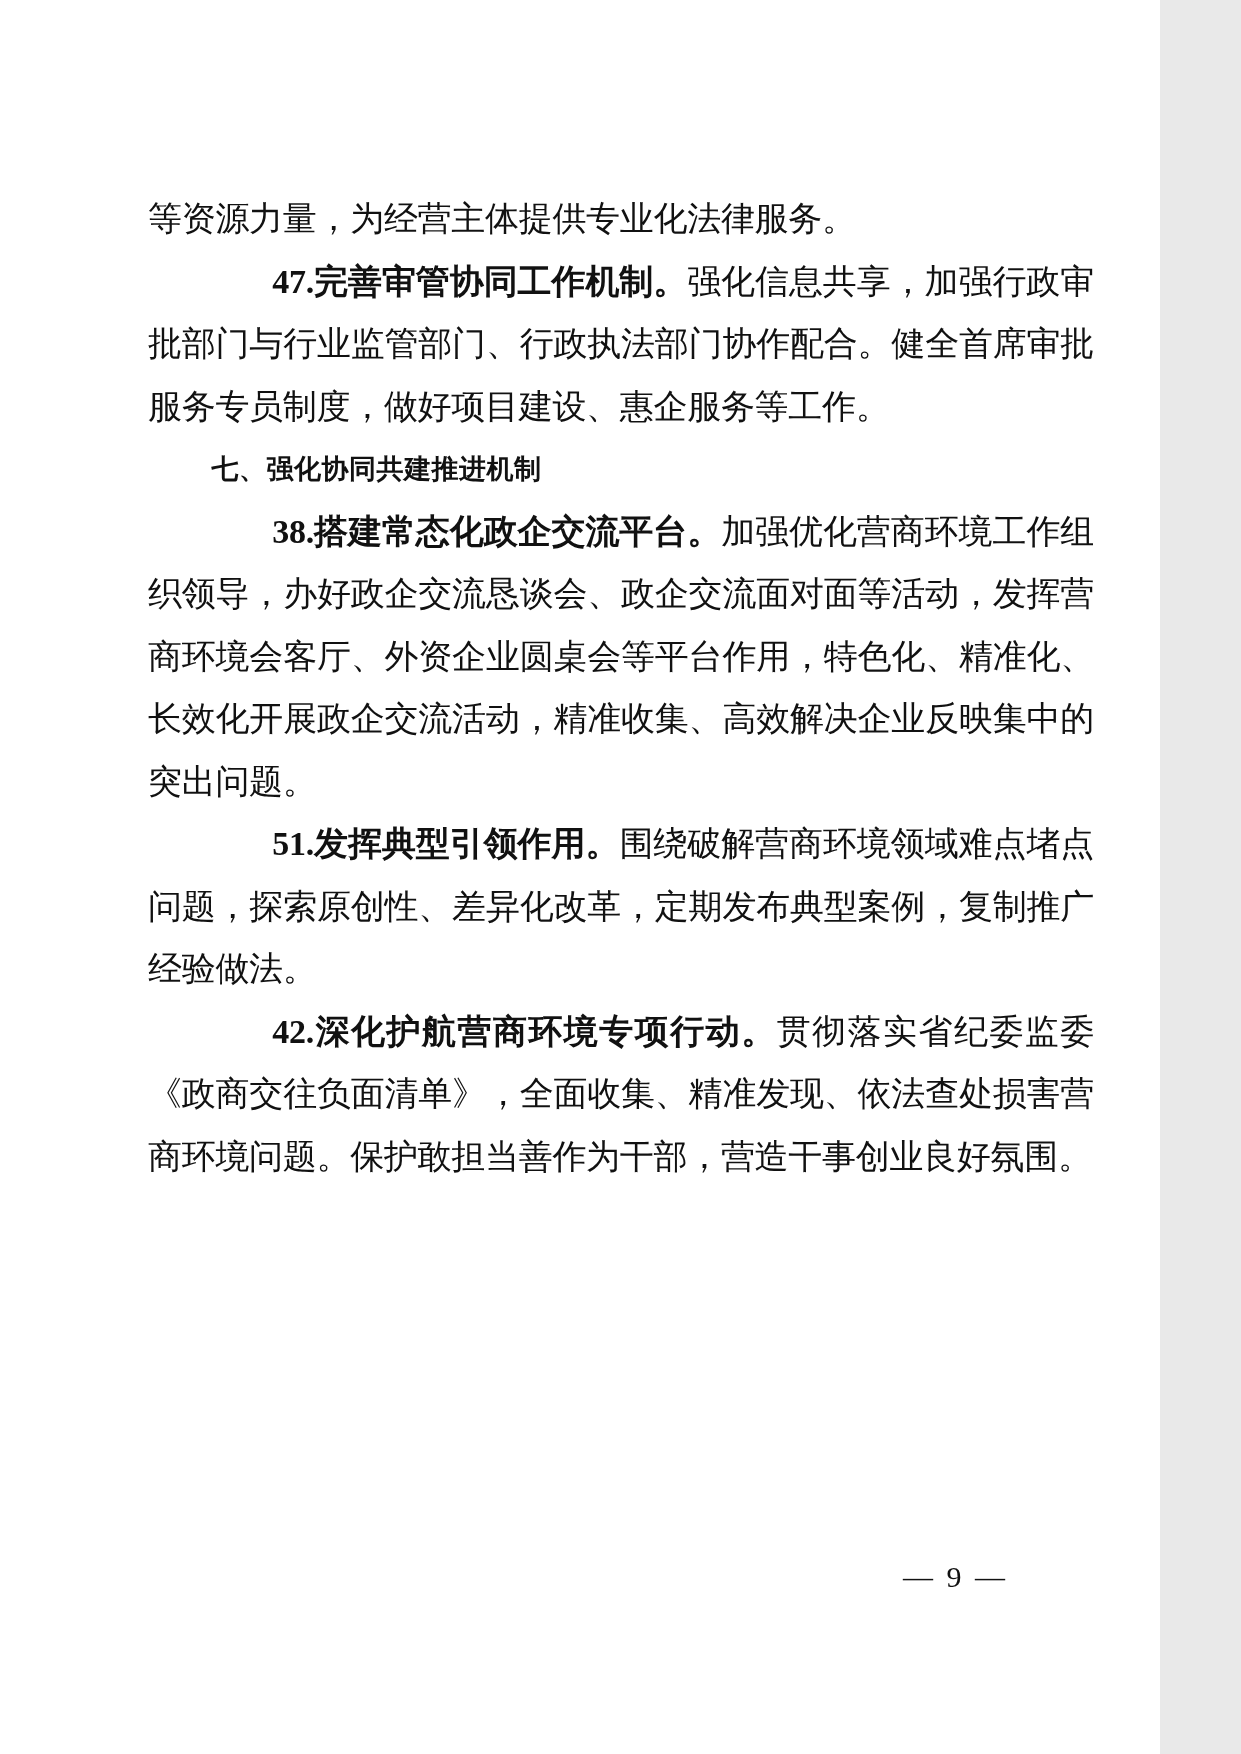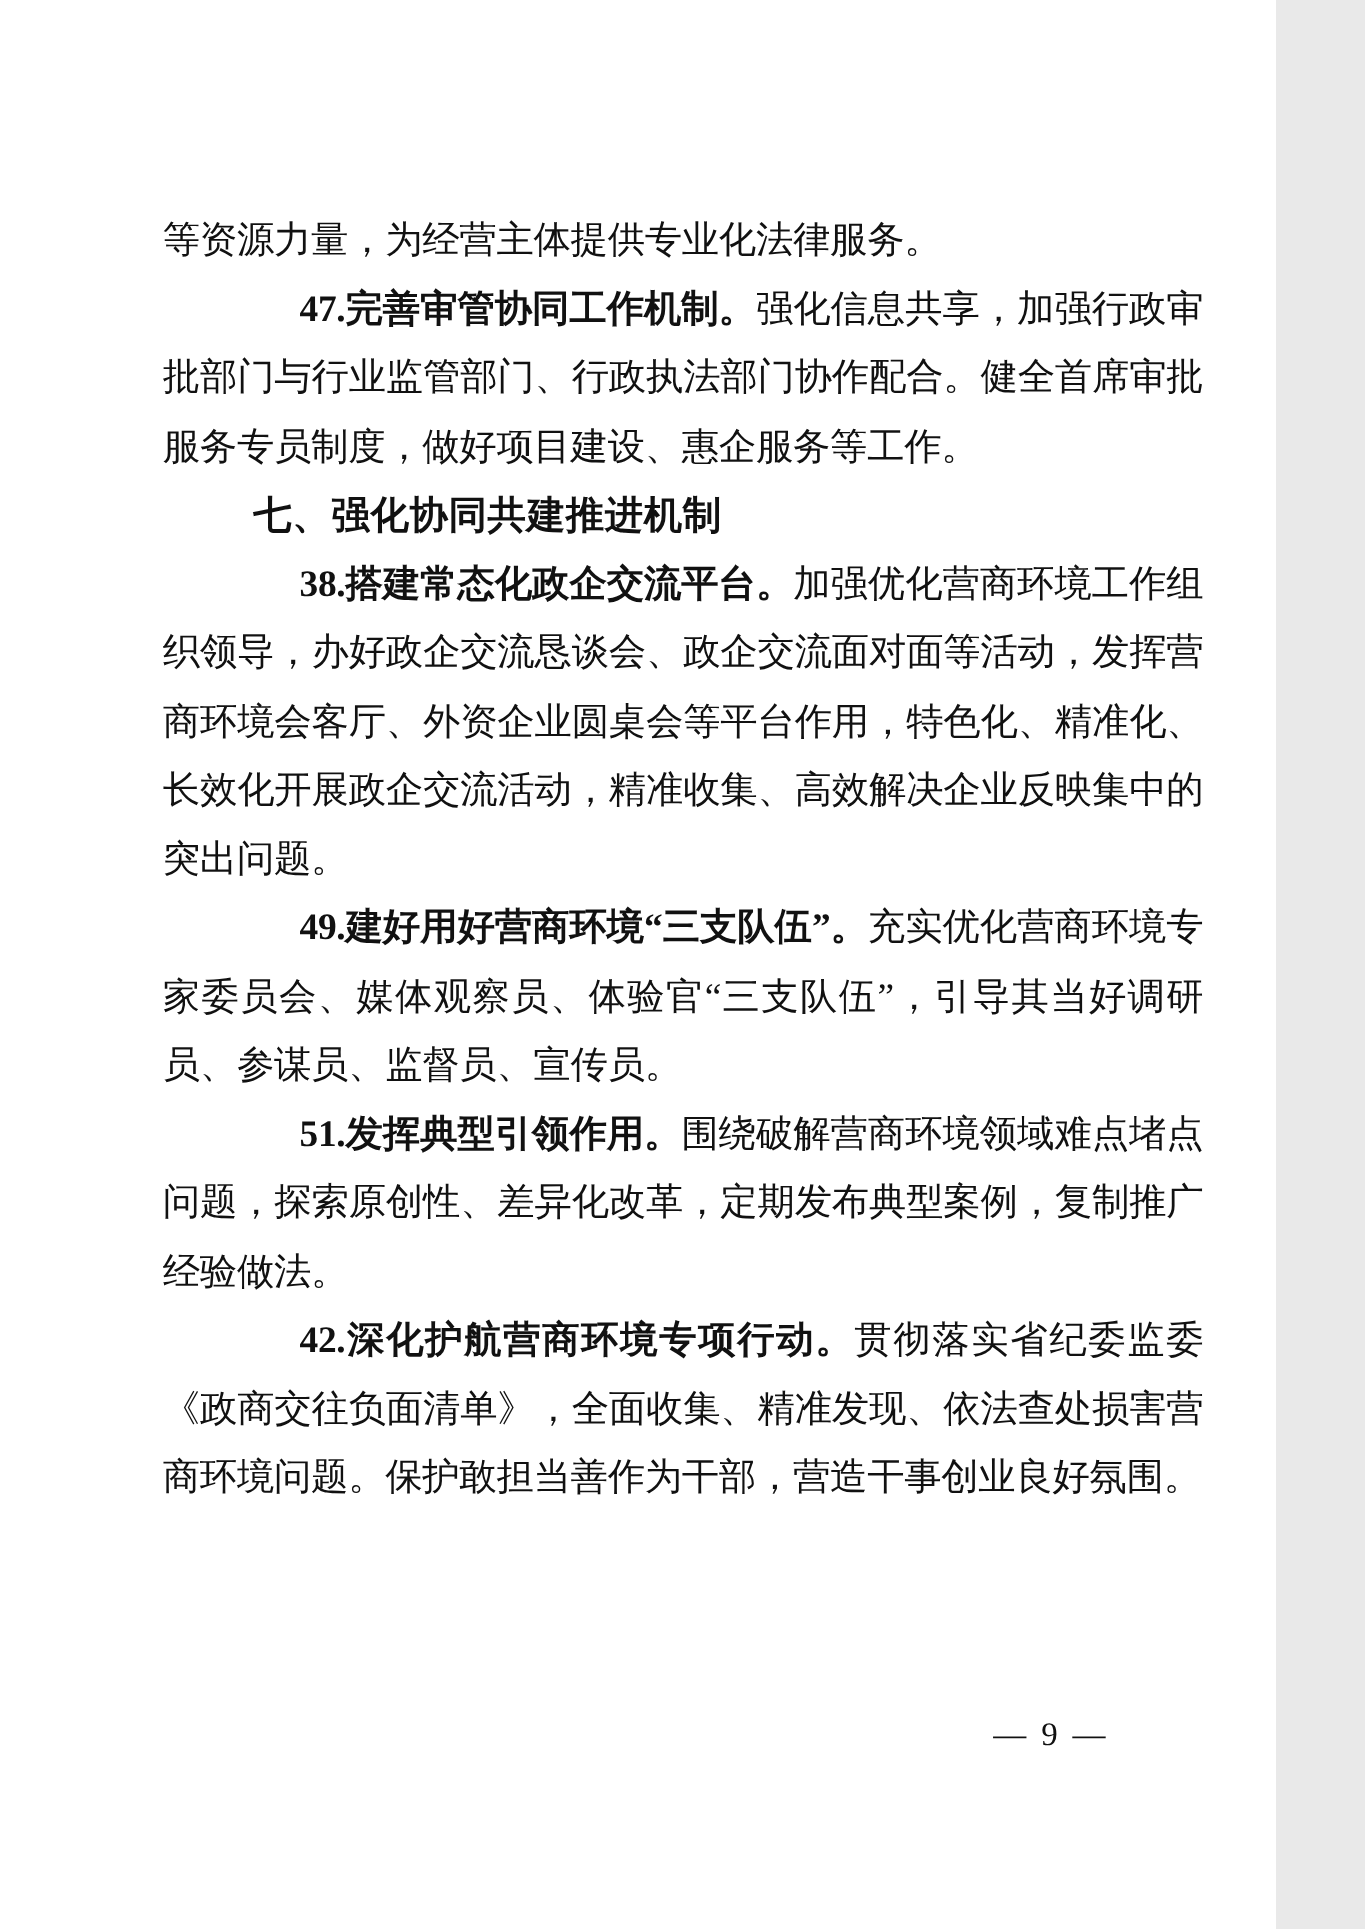--- a/index.html
+++ b/index.html
@@ -35,21 +35,21 @@
     text-indent: 2.45em;
   }
   .item-title {
     font-weight: 700;
     margin-left: 41px;
   }
   .section-heading {
     margin: 0;
     padding: 0;
     text-indent: 2.35em;
-    font-size: 35px;
+    font-size: 27px;
     line-height: 62.5px;
     font-weight: 800;
     letter-spacing: 0.5px;
     font-family: "Liberation Sans", "DejaVu Sans", sans-serif;
   }
   .page-number {
     position: absolute;
     top: 1560px;
     right: 152px;
     font-size: 30px;
@@ -66,21 +66,20 @@
   <main class="text-block">
 
     <p class="para">等资源力量，为经营主体提供专业化法律服务。</p>
 
     <p class="para indent"><span class="item-title">47.完善审管协同工作机制。</span><span>强化信息共享，加强行政审批部门与行业监管部门、行政执法部门协作配合。健全首席审批服务专员制度，做好项目建设、惠企服务等工作。</span></p>
 
     <h2 class="section-heading">七、强化协同共建推进机制</h2>
 
     <p class="para indent"><span class="item-title">38.搭建常态化政企交流平台。</span><span>加强优化营商环境工作组织领导，办好政企交流恳谈会、政企交流面对面等活动，发挥营商环境会客厅、外资企业圆桌会等平台作用，特色化、精准化、长效化开展政企交流活动，精准收集、高效解决企业反映集中的突出问题。</span></p>
 
-    <p class="para indent"><span class="item-title">49.建好用好营商环境“三支队伍”。</span><span>充实优化营商环境专家委员会、媒体观察员、体验官“三支队伍”，引导其当好调研员、参谋员、监督员、宣传员。</span></p>
 
 
     <p class="para indent"><span class="item-title">51.发挥典型引领作用。</span><span>围绕破解营商环境领域难点堵点问题，探索原创性、差异化改革，定期发布典型案例，复制推广经验做法。</span></p>
 
     <p class="para indent"><span class="item-title">42.深化护航营商环境专项行动。</span><span>贯彻落实省纪委监委《政商交往负面清单》，全面收集、精准发现、依法查处损害营商环境问题。保护敢担当善作为干部，营造干事创业良好氛围。</span></p>
 
   </main>
 
   <footer>
     <span class="page-number">— 9 —</span>

